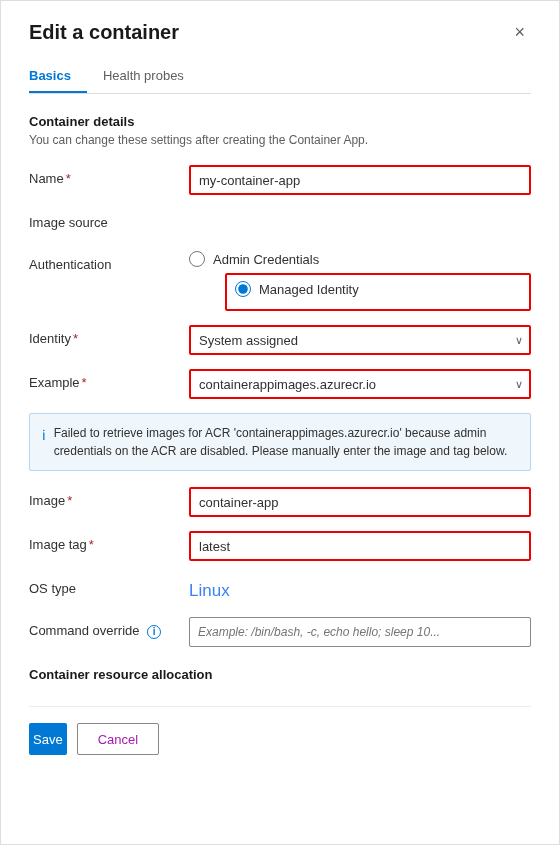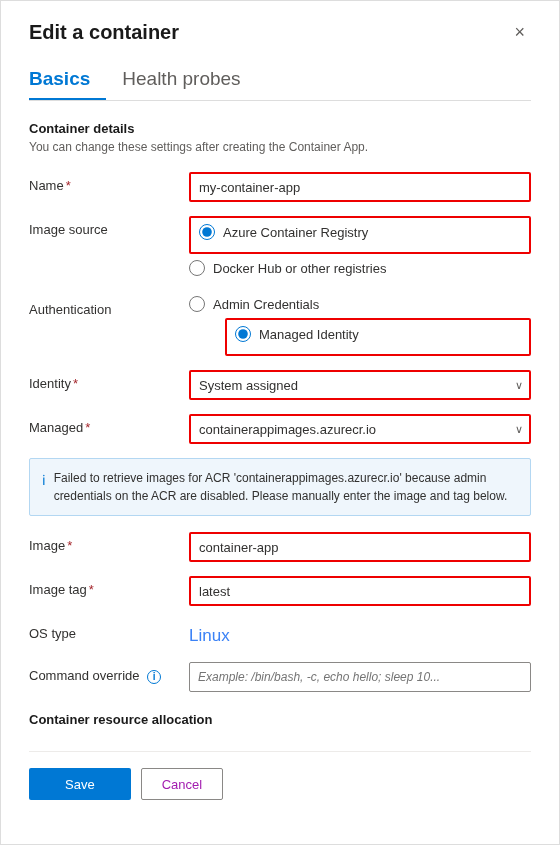--- a/index.html
+++ b/index.html
@@ -40,21 +40,21 @@
       line-height: 1;
     }
     .tabs {
       display: flex;
       border-bottom: 1px solid #ddd;
       margin-bottom: 20px;
       gap: 0;
     }
     .tab {
       padding: 8px 16px 8px 0;
-      font-size: 19px;
+      font-size: 13px;
       cursor: pointer;
       border-bottom: 2px solid transparent;
       color: #605e5c;
       margin-right: 16px;
       text-decoration: none;
       text-align: center;
     }
     .tab.active {
       border-bottom: 2px solid #0078d4;
       color: #0078d4;
@@ -188,21 +188,21 @@
       gap: 10px;
       margin-top: 24px;
       padding-top: 16px;
       border-top: 1px solid #edebe9;
     }
     .btn-save {
       background: #0078d4;
       color: #fff;
       border: none;
       border-radius: 2px;
-      padding: 6px 36px;
+      padding: 6px 4px;
       font-size: 13px;
       cursor: pointer;
       height: 32px;
     }
     .btn-cancel {
       background: #fff;
       color: #a21caf;
       border: 1px solid #8a8886;
       border-radius: 2px;
       padding: 6px 20px;
@@ -260,32 +260,20 @@
     <div class="form-label">
       <span>Name</span><span class="required-star">*</span>
     </div>
     <div class="form-control">
       <input type="text" class="text-input input-highlight" value="my-container-app" style="">
     </div>
   </div>
 
   <div class="form-row">
     <div class="form-label">Image source</div>
-    <div class="form-control">
-      <div class="radio-group-highlight">
-        <label class="radio-option">
-          <input type="radio" name="image-source" checked="" style="">
-          <span>Azure Container Registry</span>
-        </label>
-      </div>
-      <label class="radio-option" style="margin-top:6px;">
-        <input type="radio" name="image-source" style="">
-        <span>Docker Hub or other registries</span>
-      </label>
-    </div>
   </div>
 
   <div class="form-row">
     <div class="form-label">Authentication</div>
     <div class="form-control">
       <label class="radio-option">
         <input type="radio" name="auth" style="">
         <span>Admin Credentials</span>
       </label>
       <div style="margin-top:6px;margin-left:36px;">
@@ -308,21 +296,21 @@
         <select class="select-input select-highlight">
           <option>System assigned</option>
         </select>
         <span class="select-chevron">∨</span>
       </div>
     </div>
   </div>
 
   <div class="form-row">
     <div class="form-label">
-      <span>Managed</span><span class="required-star">*</span>
+      <span>Example</span><span class="required-star">*</span>
     </div>
     <div class="form-control">
       <div class="select-wrapper">
         <select class="select-input select-highlight">
           <option>containerappimages.azurecr.io</option>
         </select>
         <span class="select-chevron">∨</span>
       </div>
     </div>
   </div>

